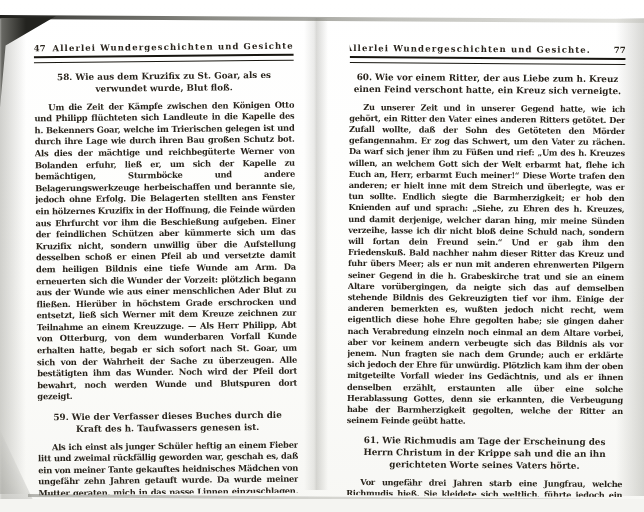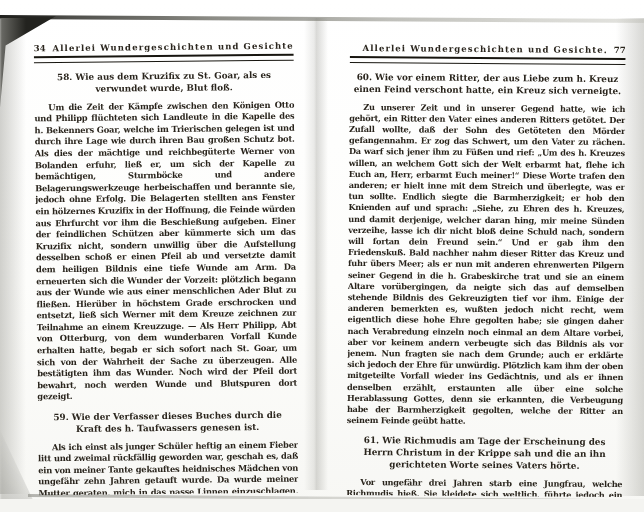--- a/index.html
+++ b/index.html
@@ -57,21 +57,21 @@
   .page-right{left:348px;width:276px;transform:rotate(0.45deg);top:44px;}
   .page-right .para{font-size:8.2px;line-height:11.2px;}
 
   .running-head{
     display:flex;align-items:baseline;white-space:nowrap;
     font-size:8.5px;font-weight:bold;letter-spacing:1.1px;line-height:11px;
   }
   .running-head .pagenum{letter-spacing:0;}
   .page-left .running-head .pagenum{margin-right:7px;}
   .page-right .running-head{justify-content:flex-end;}
-  .page-right .running-head .pagenum{margin-left:6px;}
+  .page-right .running-head .pagenum{margin-left:23px;}
   .head-rule{
     margin-top:2px;height:4px;
     border-top:2px solid #17150f;border-bottom:1px solid #17150f;
   }
   .sec-head{
     font-size:8.8px;line-height:11.8px;font-weight:bold;letter-spacing:0;
     text-align:center;margin:9px 4px 6px 4px;
   }
   .sec-head.narrow{margin-left:16px;margin-right:16px;}
   .para{
@@ -87,21 +87,21 @@
   <div class="corner-shade"></div>
   <div class="left-edge"></div>
   <div class="bottom-left-shade"></div>
   <div class="gutter"></div>
   <div class="right-edge"></div>
   <div class="bottom-edge"></div>
   <div class="below-book"></div>
 
   <div class="page page-left">
     <div class="running-head">
-      <span class="pagenum">34</span>
+      <span class="pagenum">47</span>
       <span class="headtext">Allerlei Wundergeschichten und Gesichte.</span>
     </div>
     <div class="head-rule"></div>
 
     <div class="sec-head">58. Wie aus dem Kruzifix zu St. Goar, als es verwundet wurde, Blut floß.</div>
     <p class="para">Um die Zeit der Kämpfe zwischen den Königen Otto und Philipp flüchteten sich Landleute in die Kapelle des h. Bekenners Goar, welche im Trierischen gelegen ist und durch ihre Lage wie durch ihren Bau großen Schutz bot. Als dies der mächtige und reichbegüterte Werner von Bolanden erfuhr, ließ er, um sich der Kapelle zu bemächtigen, Sturmböcke und andere Belagerungswerkzeuge herbeischaffen und berannte sie, jedoch ohne Erfolg. Die Belagerten stellten ans Fenster ein hölzernes Kruzifix in der Hoffnung, die Feinde würden aus Ehrfurcht vor ihm die Beschießung aufgeben. Einer der feindlichen Schützen aber kümmerte sich um das Kruzifix nicht, sondern unwillig über die Aufstellung desselben schoß er einen Pfeil ab und versetzte damit dem heiligen Bildnis eine tiefe Wunde am Arm. Da erneuerten sich die Wunder der Vorzeit: plötzlich begann aus der Wunde wie aus einer menschlichen Ader Blut zu fließen. Hierüber in höchstem Grade erschrocken und entsetzt, ließ sich Werner mit dem Kreuze zeichnen zur Teilnahme an einem Kreuzzuge. — Als Herr Philipp, Abt von Otterburg, von dem wunderbaren Vorfall Kunde erhalten hatte, begab er sich sofort nach St. Goar, um sich von der Wahrheit der Sache zu überzeugen. Alle bestätigten ihm das Wunder. Noch wird der Pfeil dort bewahrt, noch werden Wunde und Blutspuren dort gezeigt.</p>
 
     <div class="sec-head">59. Wie der Verfasser dieses Buches durch die Kraft des h. Taufwassers genesen ist.</div>
     <p class="para">Als ich einst als junger Schüler heftig an einem Fieber litt und zweimal rückfällig geworden war, geschah es, daß ein von meiner Tante gekauftes heidnisches Mädchen von ungefähr zehn Jahren getauft wurde. Da wurde meiner Mutter geraten, mich in das nasse Linnen einzuschlagen, in welchem das Mädchen aus dem Taufbad gestiegen war; alsbald würde mir die Gnade der Gesundheit zuteil werden. Man tat so, und kaum hatte das geheiligte Wasser mich berührt, so brach der Schweiß aus, und ich war genesen.</p>
   </div>

